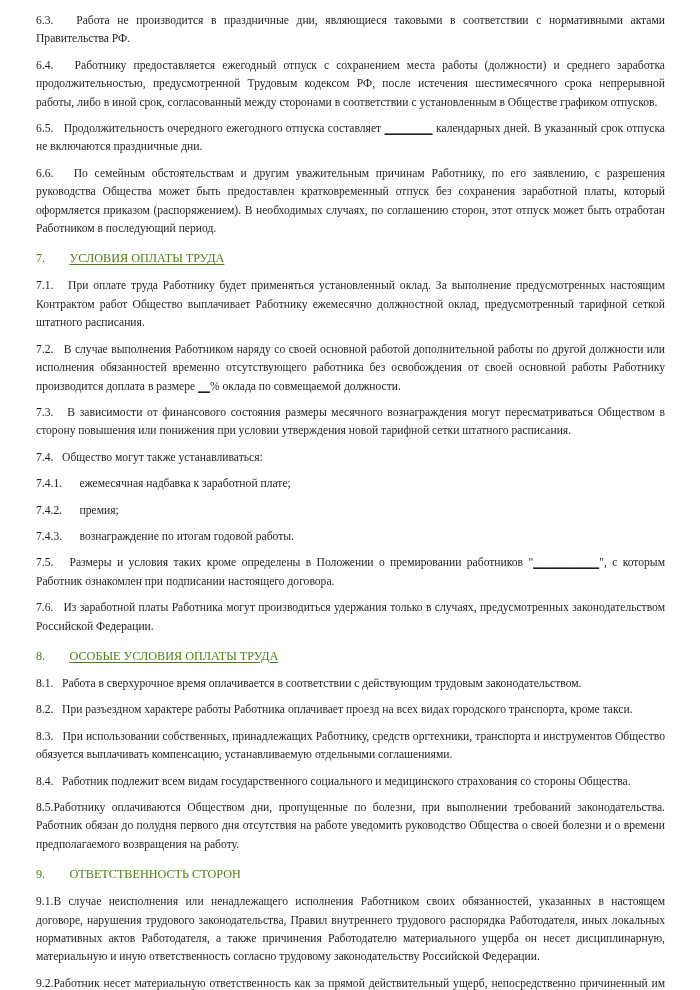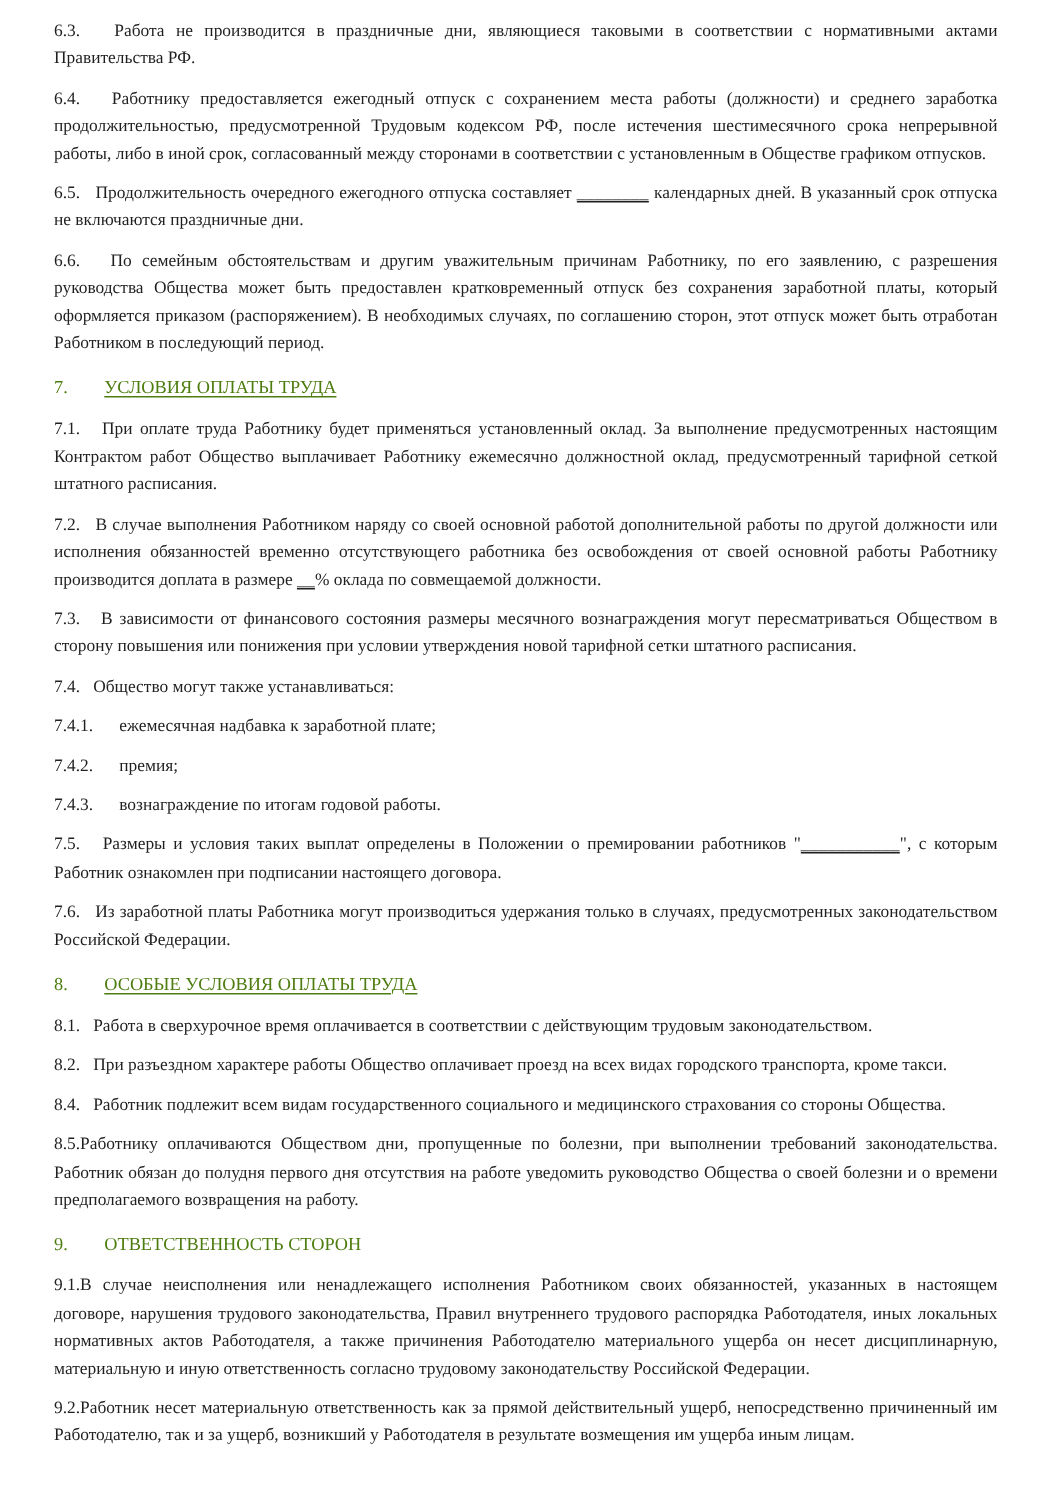--- a/index.html
+++ b/index.html
@@ -88,24 +88,25 @@
       <p class="para"><span class="num">6.5.</span><span class="num">   </span><span>Продолжительность очередного ежегодного отпуска составляет </span><span class="blank">________</span><span> календарных дней. В указанный срок отпуска не включаются праздничные дни.</span></p>
       <p class="para"><span class="num">6.6.</span><span class="num">   </span><span>По семейным обстоятельствам и другим уважительным причинам Работнику, по его заявлению, с разрешения руководства Общества может быть предоставлен кратковременный отпуск без сохранения заработной платы, который оформляется приказом (распоряжением). В необходимых случаях, по соглашению сторон, этот отпуск может быть отработан Работником в последующий период.</span></p>
       <p class="heading underlined"><span class="num">7.</span><span class="num">        </span><span class="htext">УСЛОВИЯ ОПЛАТЫ ТРУДА</span></p>
       <p class="para"><span class="num">7.1.</span><span class="num">   </span><span>При оплате труда Работнику будет применяться установленный оклад. За выполнение предусмотренных настоящим Контрактом работ Общество выплачивает Работнику ежемесячно должностной оклад, предусмотренный тарифной сеткой штатного расписания.</span></p>
       <p class="para"><span class="num">7.2.</span><span class="num">   </span><span>В случае выполнения Работником наряду со своей основной работой дополнительной работы по другой должности или исполнения обязанностей временно отсутствующего работника без освобождения от своей основной работы Работнику производится доплата в размере </span><span class="blank">__</span><span>% оклада по совмещаемой должности.</span></p>
       <p class="para"><span class="num">7.3.</span><span class="num">   </span><span>В зависимости от финансового состояния размеры месячного вознаграждения могут пересматриваться Обществом в сторону повышения или понижения при условии утверждения новой тарифной сетки штатного расписания.</span></p>
       <p class="para"><span class="num">7.4.</span><span class="num">   </span><span>Общество могут также устанавливаться:</span></p>
       <p class="para subitem"><span class="num">7.4.1.</span><span class="num">      </span><span>ежемесячная надбавка к заработной плате;</span></p>
       <p class="para subitem"><span class="num">7.4.2.</span><span class="num">      </span><span>премия;</span></p>
       <p class="para subitem"><span class="num">7.4.3.</span><span class="num">      </span><span>вознаграждение по итогам годовой работы.</span></p>
-      <p class="para"><span class="num">7.5.</span><span class="num">   </span><span>Размеры и условия таких выплат определены в Положении о премировании работников "</span><span class="blank">___________</span><span>", с которым Работник ознакомлен при подписании настоящего договора.</span></p>
+      <p class="para"><span class="num">7.5.</span><span class="num">   </span><span>Размеры и условия таких кроме определены в Положении о премировании работников "</span><span class="blank">___________</span><span>", с которым Работник ознакомлен при подписании настоящего договора.</span></p>
       <p class="para"><span class="num">7.6.</span><span class="num">   </span><span>Из заработной платы Работника могут производиться удержания только в случаях, предусмотренных законодательством Российской Федерации.</span></p>
       <p class="heading underlined"><span class="num">8.</span><span class="num">        </span><span class="htext">ОСОБЫЕ УСЛОВИЯ ОПЛАТЫ ТРУДА</span></p>
       <p class="para"><span class="num">8.1.</span><span class="num">   </span><span>Работа в сверхурочное время оплачивается в соответствии с действующим трудовым законодательством.</span></p>
-      <p class="para"><span class="num">8.2.</span><span class="num">   </span><span>При разъездном характере работы Общество оплачивает проезд на всех видах городского транспорта, кроме такси.</span></p>
+      <p class="para"><span class="num">8.2.</span><span class="num">   </span><span>При разъездном характере работы Работника оплачивает проезд на всех видах городского транспорта, кроме такси.</span></p>
+      <p class="para"><span class="num">8.3.</span><span class="num">   </span><span>При использовании собственных, принадлежащих Работнику, средств оргтехники, транспорта и инструментов Общество обязуется выплачивать компенсацию, устанавливаемую отдельными соглашениями.</span></p>
       <p class="para"><span class="num">8.4.</span><span class="num">   </span><span>Работник подлежит всем видам государственного социального и медицинского страхования со стороны Общества.</span></p>
       <p class="para"><span class="num">8.5.</span><span class="num"></span><span>Работнику оплачиваются Обществом дни, пропущенные по болезни, при выполнении требований законодательства. Работник обязан до полудня первого дня отсутствия на работе уведомить руководство Общества о своей болезни и о времени предполагаемого возвращения на работу.</span></p>
       <p class="heading"><span class="num">9.</span><span class="num">        </span><span class="htext">ОТВЕТСТВЕННОСТЬ СТОРОН</span></p>
       <p class="para"><span class="num">9.1.</span><span class="num"></span><span>В случае неисполнения или ненадлежащего исполнения Работником своих обязанностей, указанных в настоящем договоре, нарушения трудового законодательства, Правил внутреннего трудового распорядка Работодателя, иных локальных нормативных актов Работодателя, а также причинения Работодателю материального ущерба он несет дисциплинарную, материальную и иную ответственность согласно трудовому законодательству Российской Федерации.</span></p>
       <p class="para"><span class="num">9.2.</span><span class="num"></span><span>Работник несет материальную ответственность как за прямой действительный ущерб, непосредственно причиненный им Работодателю, так и за ущерб, возникший у Работодателя в результате возмещения им ущерба иным лицам.</span></p>
     </div>
 </div>
 
 </body></html>

